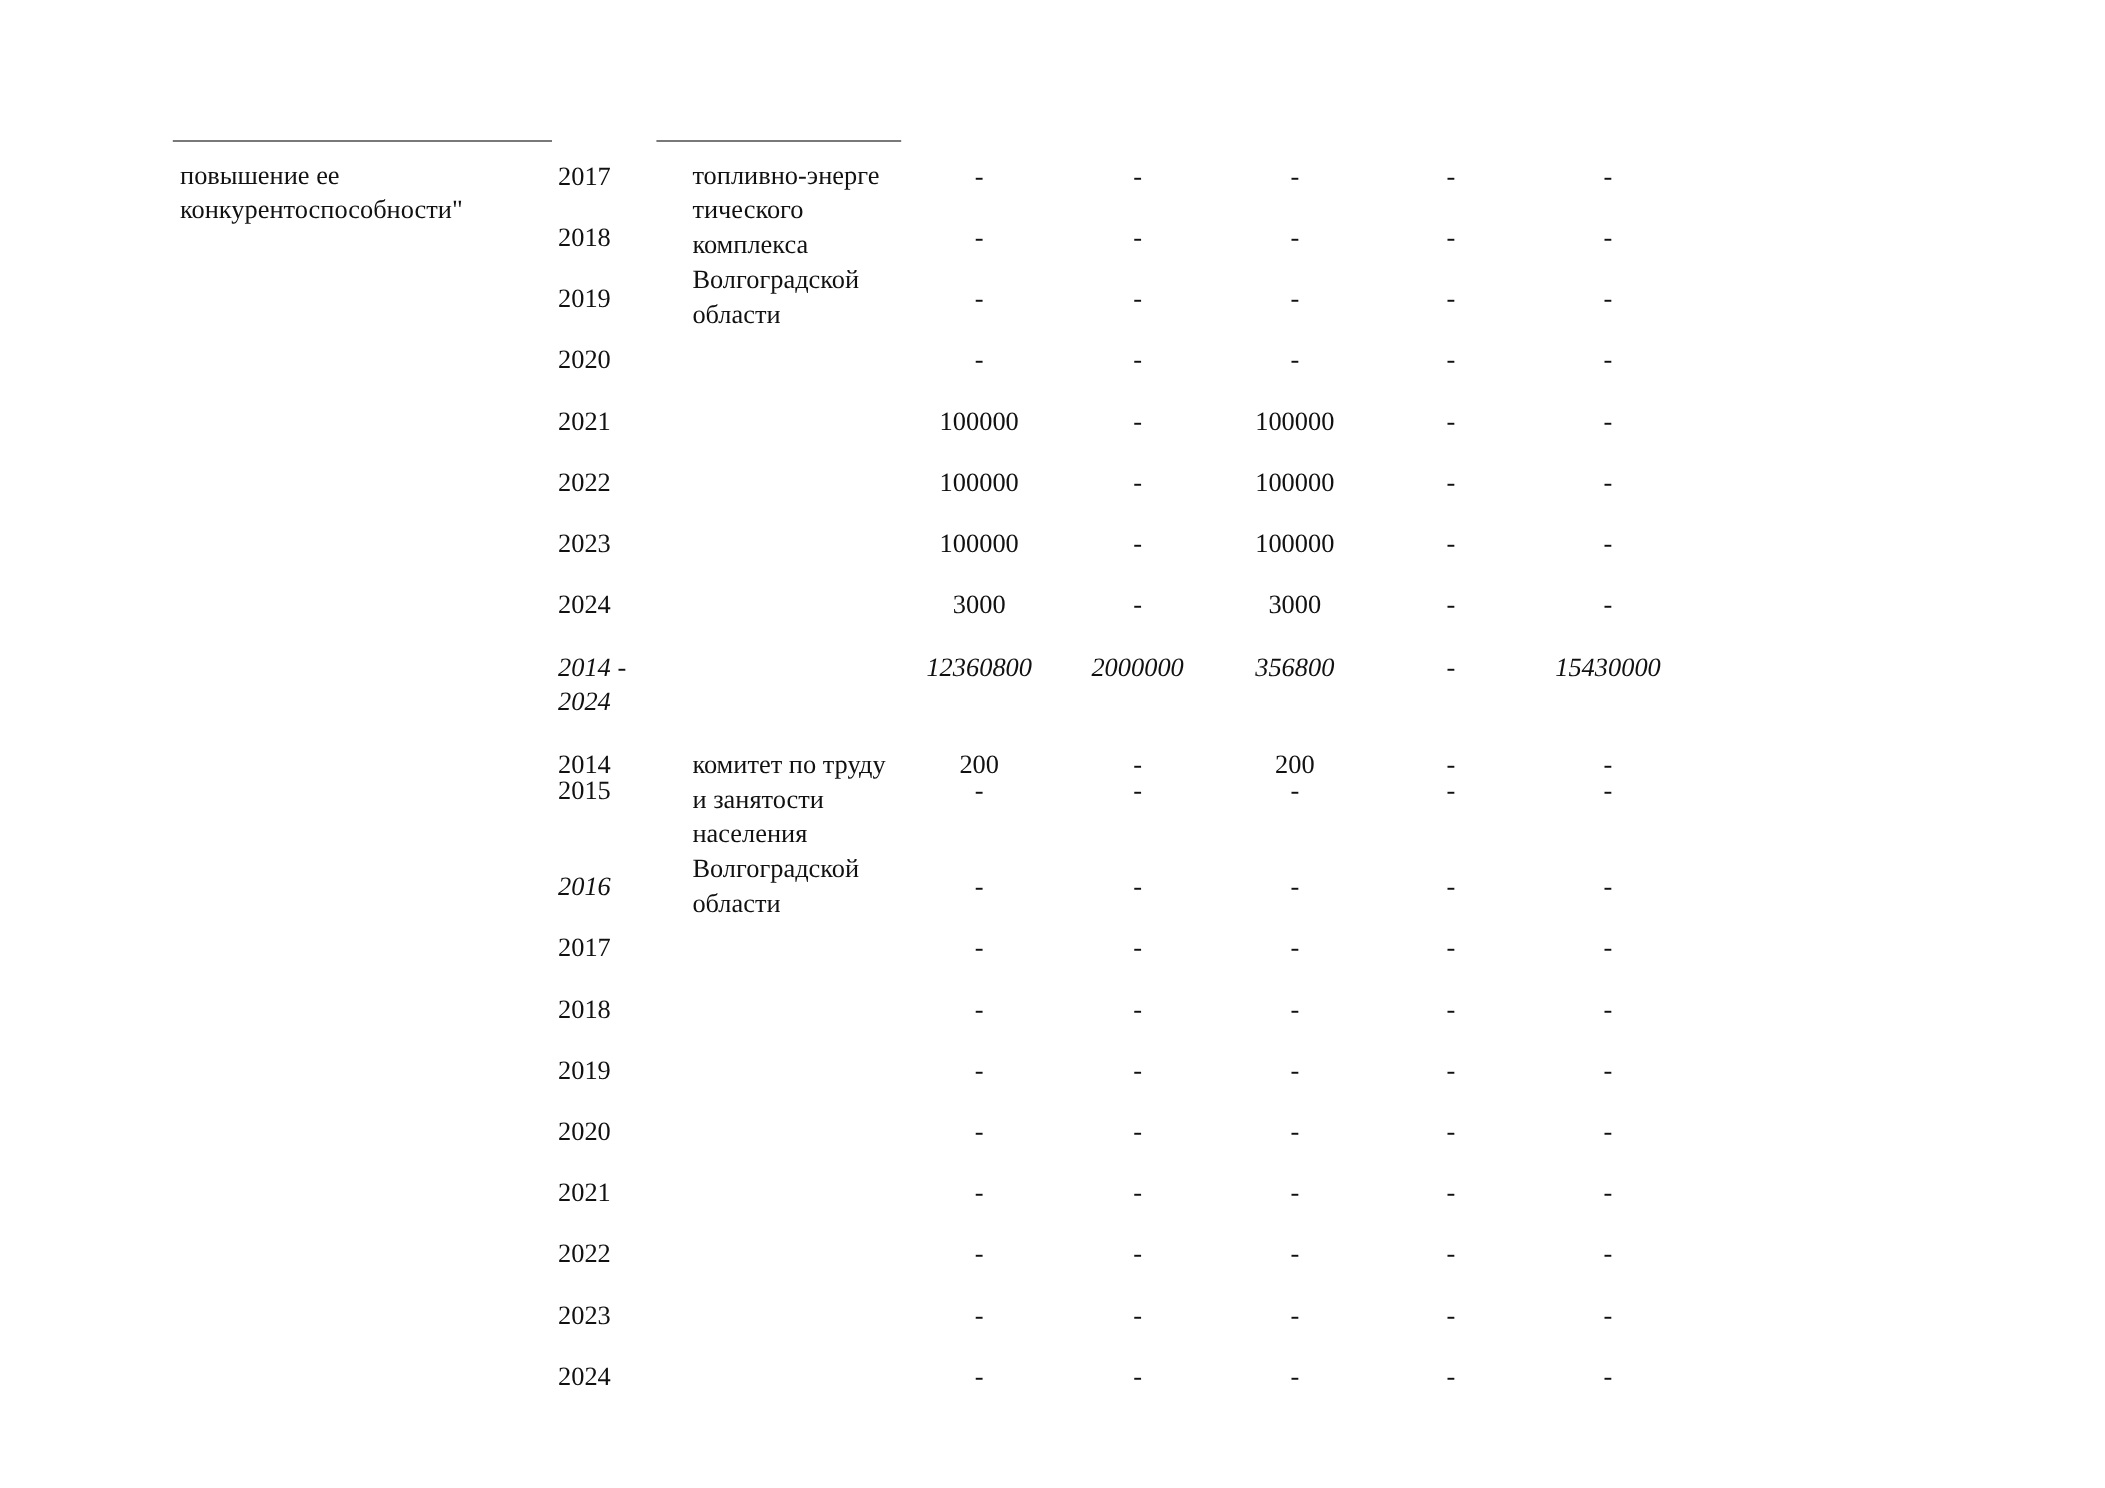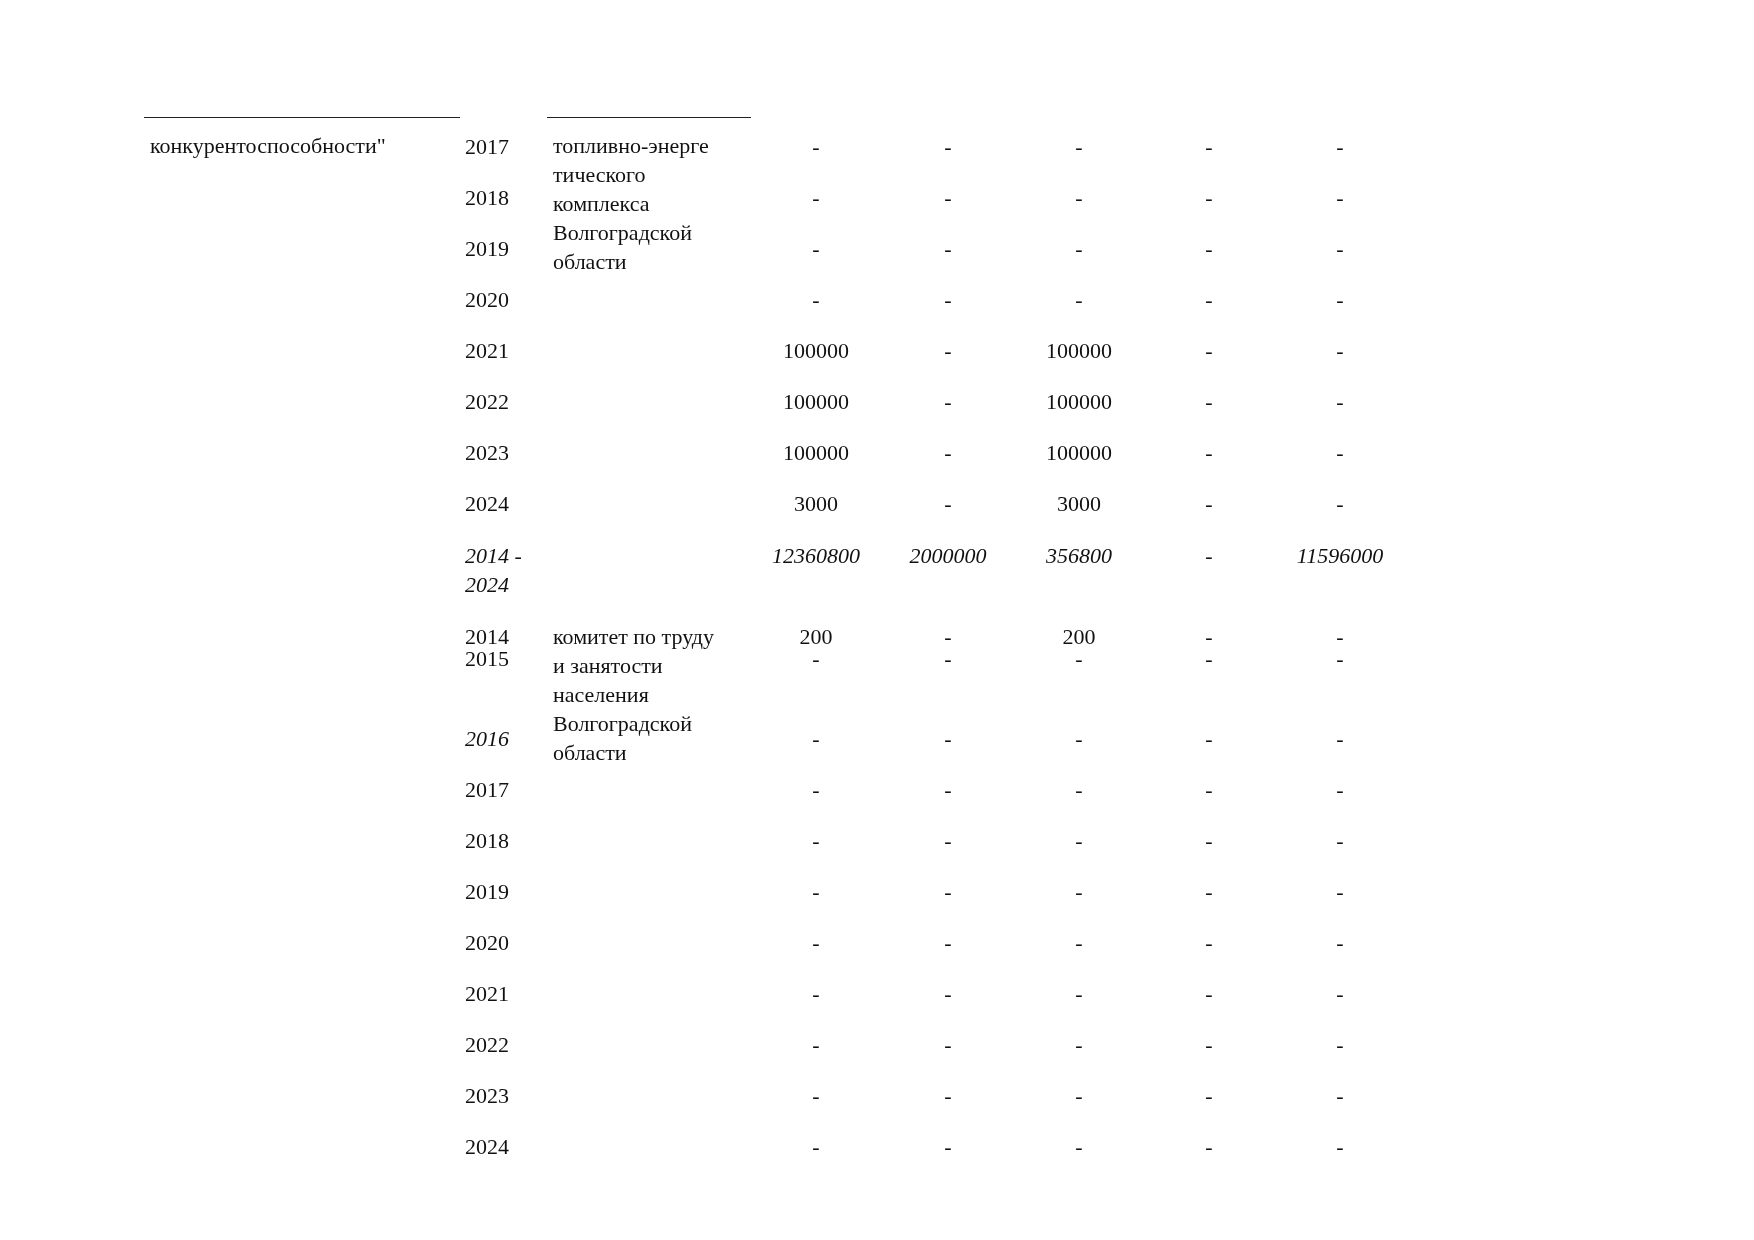--- a/index.html
+++ b/index.html
@@ -2,33 +2,34 @@
 <html><head>
 <meta charset="utf-8">
 <style>
   html, body { margin:0; padding:0; background:#ffffff; }
   body { width:1754px; height:1240px; position:relative; overflow:hidden;
          font-family:"Liberation Serif", serif; font-size:22px; color:#111; line-height:29px; }
   .rule { position:absolute; top:117px; height:0; border-top:1.5px solid #222; }
   .rule-left { left:144px; width:316px; }
   .rule-dept { left:547px; width:204px; }
   .name-cell { position:absolute; left:150px; top:131px; width:300px; line-height:29px; }
-  .dept { position:absolute; left:553px; width:210px; line-height:29px; }
+  .dept { position:absolute; left:577px; width:210px; line-height:29px; }
   .row { position:absolute; left:0; width:1515px; height:29px; }
   .year { position:absolute; left:465px; width:80px; line-height:29px; }
   .val { position:absolute; width:130px; text-align:center; line-height:29px; }
   .v0 { left:751px; } .v1 { left:883px; } .v2 { left:1014px; } .v3 { left:1144px; } .v4 { left:1275px; }
 </style>
 </head>
 <body>
 
 <div class="rule rule-left"></div>
 <div class="rule rule-dept"></div>
 
 <div class="name-cell">
+  <div>повышение ее</div>
   <div>конкурентоспособности"</div>
 </div>
 
 <div class="dept" style="top:131px;">
   <div>топливно-энерге</div>
   <div>тического</div>
   <div>комплекса</div>
   <div>Волгоградской</div>
   <div>области</div>
 </div>
@@ -124,21 +125,21 @@
     </div>
     <div class="row" style="top: 541px; font-style: italic;">
       <div class="year">
         <div>2014 -</div>
         <div>2024</div>
       </div>
       <div class="val v0">12360800</div>
       <div class="val v1">2000000</div>
       <div class="val v2">356800</div>
       <div class="val v3">-</div>
-      <div class="val v4">11596000</div>
+      <div class="val v4">15430000</div>
     </div>
     <div class="row" style="top: 622px;">
       <div class="year">
         <div>2014</div>
       </div>
       <div class="val v0">200</div>
       <div class="val v1">-</div>
       <div class="val v2">200</div>
       <div class="val v3">-</div>
       <div class="val v4">-</div>

